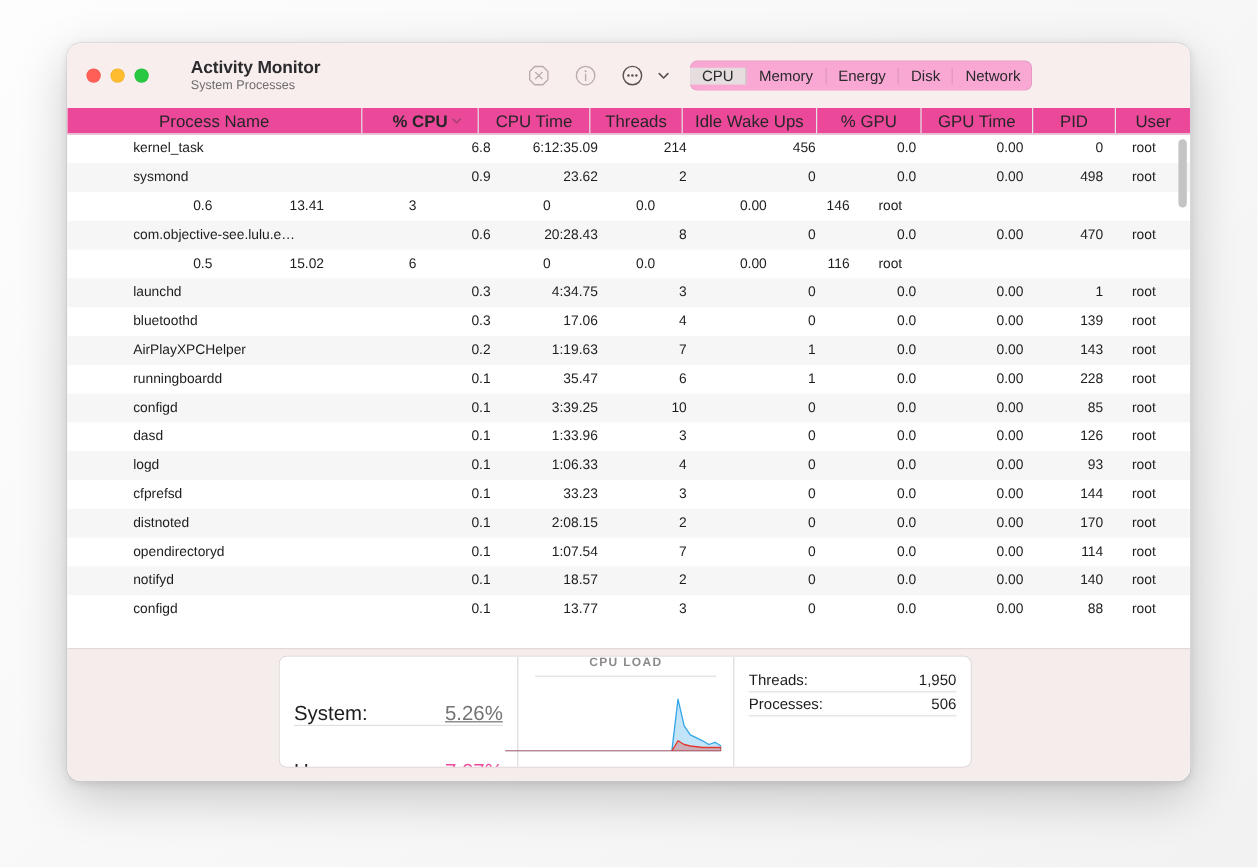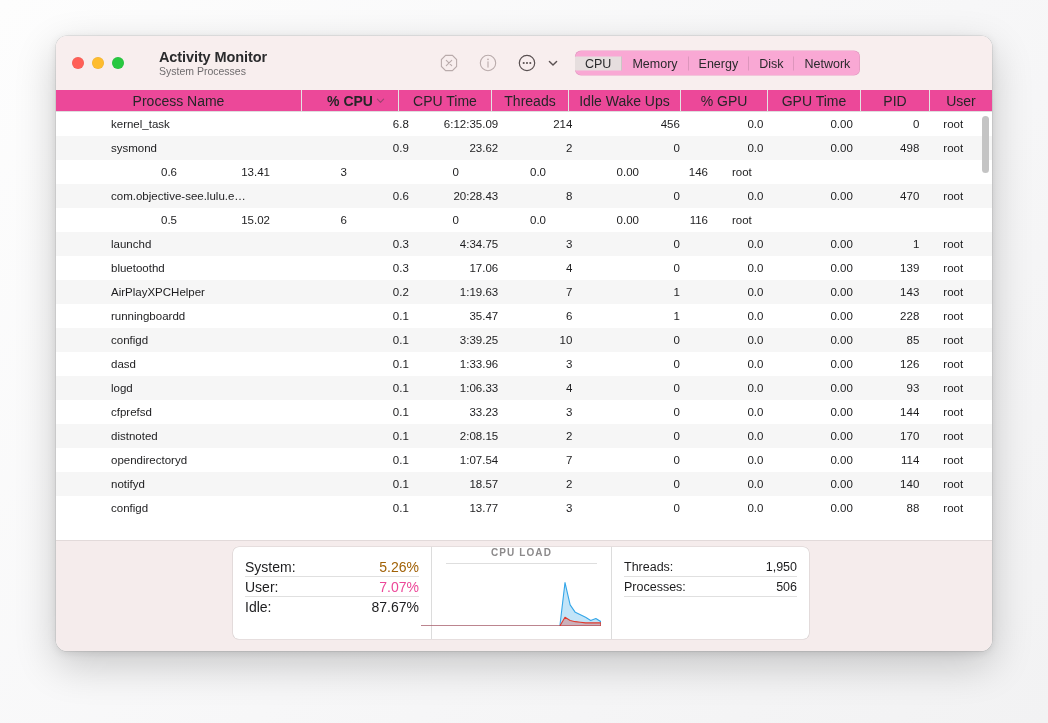--- a/index.html
+++ b/index.html
@@ -147,27 +147,28 @@
     overflow:hidden;
   }
   .panel { padding:10px 12px 0 12px; position:relative; }
   .panel + .panel { border-left:0.7px solid #dcdcdc; }
   .p-stats { width:198px; }
   .p-graph { width:180px; padding:0; }
   .p-counts { width:198px;text-align:right; }
 
   .statrow {
     display:flex; justify-content:space-between; align-items:center;
-    height:20px; font-size:14px; color:#1d1d1f;
+    height:20px; font-size:17px; color:#1d1d1f;
     border-bottom:0.7px solid #e0e0e0;
+    margin-top:28px;
   }
   .statrow:last-child { border-bottom:none; }
   .statrow .lbl { color:#1d1d1f; }
   .statrow .val { font-variant-numeric:tabular-nums; }
-  .val.sys  { color:#a16207; }
+  .val.sys  { color:#737373;text-decoration:underline; }
   .val.user { color:#ec4899; }
   .val.idle { color:#1d1d1f; }
 
   .graph-title {
     text-align:center; font-size:10px; letter-spacing:1.1px;
     color:#8c8a8b; font-weight:bold; padding-top:0;
   }
   .graph-rule { height:0.7px; background:#dedede; margin:5px 14px 0 14px; }
   .graph-canvas { position:relative; height:62px; margin:0 10px; }
   .graph-canvas svg { position:absolute; right:0; bottom:0; display:block; }

